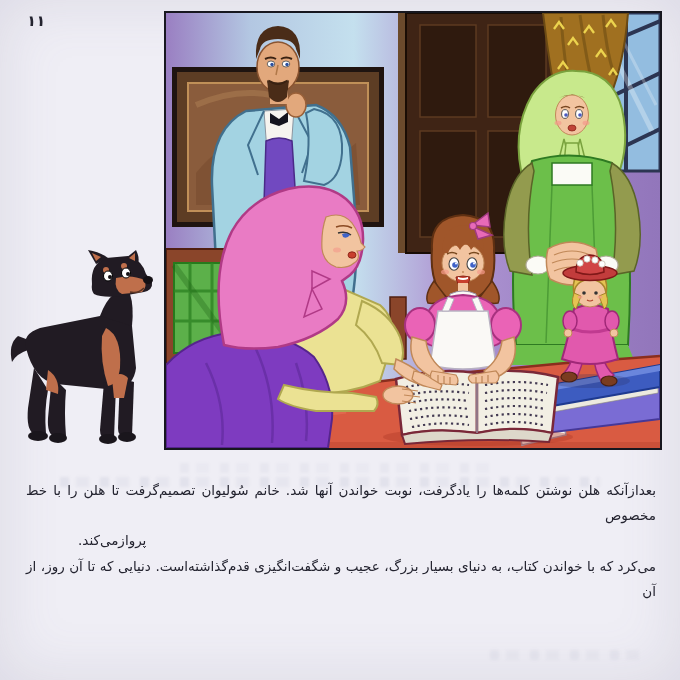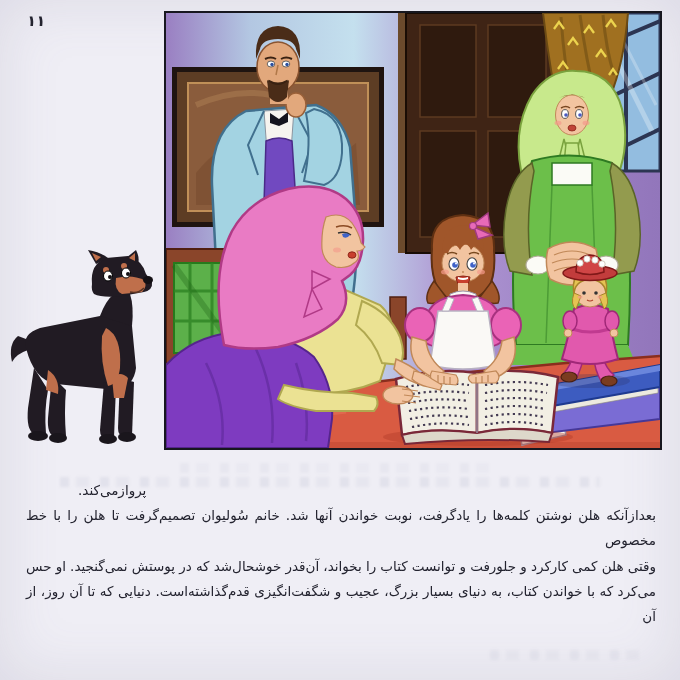--- a/index.html
+++ b/index.html
@@ -301,20 +301,19 @@
         <circle cx="102" cy="27" r="2" fill="#141014"></circle>
         <ellipse cx="118" cy="23" rx="4.5" ry="5" fill="#fff" stroke="#000" stroke-width="1"></ellipse>
         <circle cx="120" cy="24" r="2" fill="#141014"></circle>
         <ellipse cx="140" cy="30" rx="5" ry="4" fill="#141014"></ellipse>
         <path d="M136 38 Q130 44 122 42" stroke="#5a3424" stroke-width="1.5" fill="none"></path>
       </g>
     </svg>
   </div>
 
   <div class="story">
+    <div class="line">بعدازآنکه هلن نوشتن کلمه‌ها را یادگرفت، نوبت خواندن آنها شد. خانم سُولیوان تصمیم‌گرفت تا هلن را با خط مخصوص</div>
     <div class="line l-first">پروازمی‌کند.</div>
-    <div class="line">بعدازآنکه هلن نوشتن کلمه‌ها را یادگرفت، نوبت خواندن آنها شد. خانم سُولیوان تصمیم‌گرفت تا هلن را با خط مخصوص</div>
-    <div class="line">وقتی هلن کمی کارکرد و جلورفت و توانست کتاب را بخواند، آن‌قدر خوشحال‌شد که در پوستش نمی‌گنجید. او حس</div>
     <div class="line">می‌کرد که با خواندن کتاب، به دنیای بسیار بزرگ، عجیب و شگفت‌انگیزی قدم‌گذاشته‌است. دنیایی که تا آن روز، از آن</div>
 
   </div>
 
 </div>
 
 </body></html>

